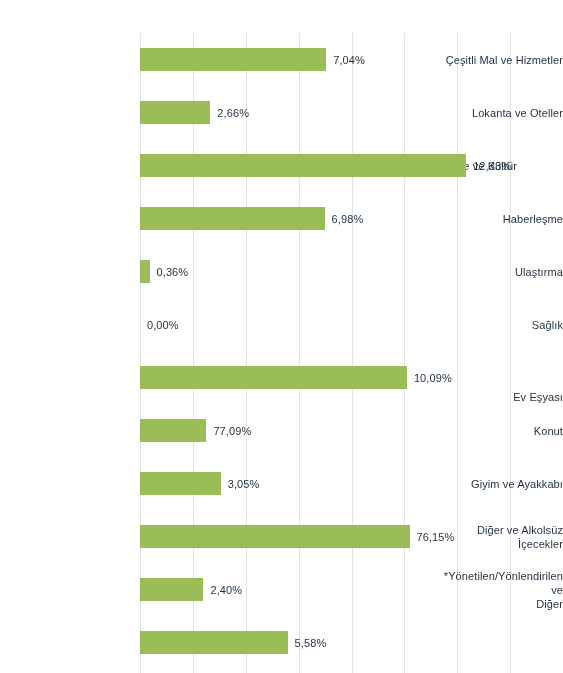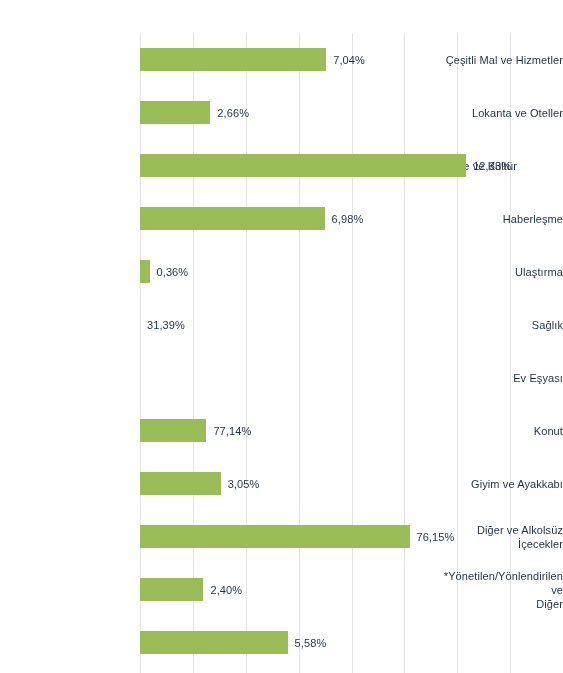--- a/index.html
+++ b/index.html
@@ -151,39 +151,43 @@
           </div>
         </div>
         <div class="row" style="top: 265px; left: -140px; width: 563px;">
           <div class="cat-label" style="color: rgb(31, 47, 63);">
             <div>
               <span>Sağlık</span>
             </div>
           </div>
           <div class="bar-wrap">
             <div class="bar" style="width: 0px; background: rgb(155, 189, 88);"></div>
-            <div class="bar-value" style="color: rgb(31, 47, 63);">31,39%</div>
+            <div class="bar-value" style="color: rgb(31, 47, 63);">0,00%</div>
           </div>
         </div>
         <div class="row" style="top: 318px; left: -140px; width: 563px;">
-          <div class="cat-label" style="color: rgb(31, 47, 63);">
+          <div class="cat-label" style="color: rgb(31, 47, 63); align-items: flex-end;">
             <div>
               <span>Ev Eşyası</span>
             </div>
           </div>
+          <div class="bar-wrap">
+            <div class="bar" style="width: 266.88px; background: rgb(155, 189, 88);"></div>
+            <div class="bar-value" style="color: rgb(31, 47, 63);">10,09%</div>
+          </div>
         </div>
         <div class="row" style="top: 371px; left: -140px; width: 563px;">
           <div class="cat-label" style="color: rgb(31, 47, 63);">
             <div>
               <span>Konut</span>
             </div>
           </div>
           <div class="bar-wrap">
             <div class="bar" style="width: 66.3895px; background: rgb(155, 189, 88);"></div>
-            <div class="bar-value" style="color: rgb(31, 47, 63);">77,14%</div>
+            <div class="bar-value" style="color: rgb(31, 47, 63);">77,09%</div>
           </div>
         </div>
         <div class="row" style="top: 424px; left: -140px; width: 563px;">
           <div class="cat-label" style="color: rgb(31, 47, 63);">
             <div>
               <span>Giyim ve Ayakkabı</span>
             </div>
           </div>
           <div class="bar-wrap">
             <div class="bar" style="width: 80.6725px; background: rgb(155, 189, 88);"></div>

